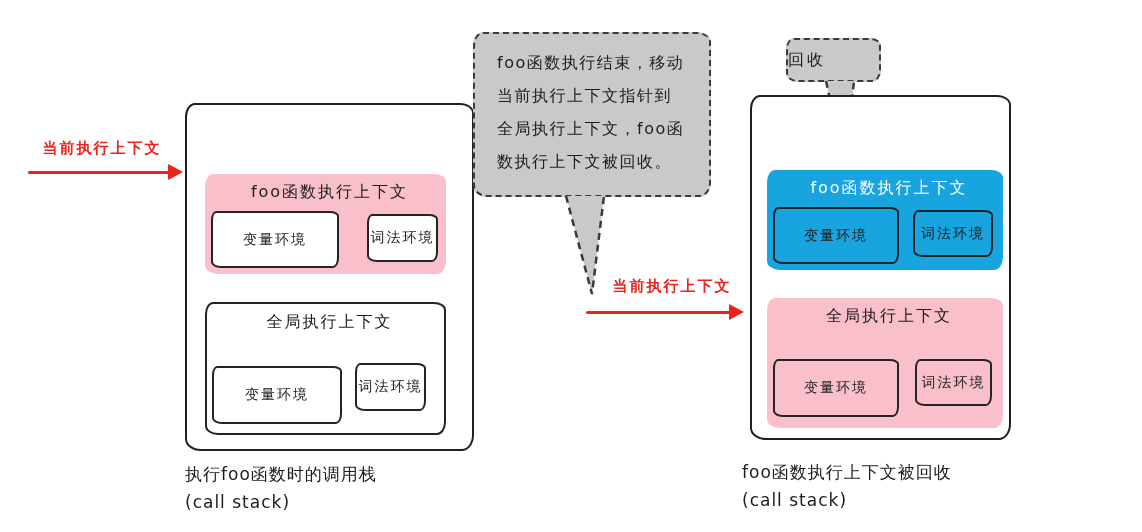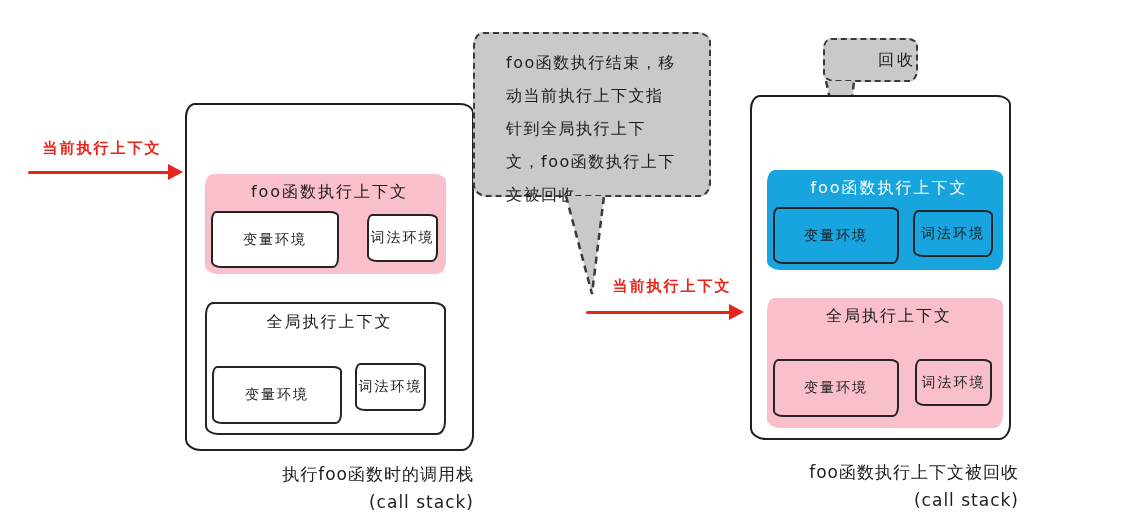--- a/index.html
+++ b/index.html
@@ -48,38 +48,38 @@
   #right-foo { left:15px; top:73px; width:236px; height:100px; background:var(--blue,#18a4de); }
   #right-foo .ctx-title { color:#ffffff; }
   #right-foo-var { left:6px;   top:37px; width:126px; height:57px; }
   #right-foo-lex { left:146px; top:40px; width:80px;  height:47px; }
 
   #right-global { left:15px; top:201px; width:236px; height:130px; background:var(--pink,#f9c0cb); }
   #right-global-var { left:6px;   top:61px; width:126px; height:58px; }
   #right-global-lex { left:148px; top:61px; width:77px;  height:47px; }
 
   
-  .caption { position:absolute; text-align:right; font-size:17px; letter-spacing:1px; line-height:28px; }
+  .caption { position:absolute; text-align:left; font-size:17px; letter-spacing:1px; line-height:28px; }
   #left-caption  { left:185px; top:460px; width:289px; }
   #right-caption { left:742px; top:458px; width:277px; }
 
   
   .bubble { position:absolute; left:473px; top:32px; width:238px; height:165px;
     background:var(--gray,#c9c9c9); border:2.5px dashed #3a3a3a;
     border-radius:10px 14px 12px 14px / 14px 10px 14px 12px;
-    padding:12px 31px; font-size:16px; line-height:33px; letter-spacing:1.5px; }
+    padding:12px 22px; font-size:16px; line-height:33px; letter-spacing:1.5px; }
   .tail { position:absolute; }
   #bubble-tail  { left:552px; top:195px; }
   #recycle-tail { left:818px; top:80px; }
 
   
-  #recycle-box { position:absolute; left:823px; top:38px; width:95px; height:44px;
+  #recycle-box { position:absolute; left:786px; top:38px; width:95px; height:44px;
     background:var(--gray,#c9c9c9); border:2.5px dashed #3a3a3a;
     border-radius:8px 10px 9px 11px / 10px 8px 11px 9px;
-    display:flex; align-items:center; justify-content:flex-end;
+    display:flex; align-items:center; justify-content:flex-start;
     font-size:16px; letter-spacing:3px; }
 </style>
 </head>
 <body>
 
 <div class="canvas">
 
   <div id="left-label" class="red-label">当前执行上下文</div>
   <div id="left-arrow-line" class="arrow-line"></div>
   <div id="left-arrow-head" class="arrow-head"></div>

